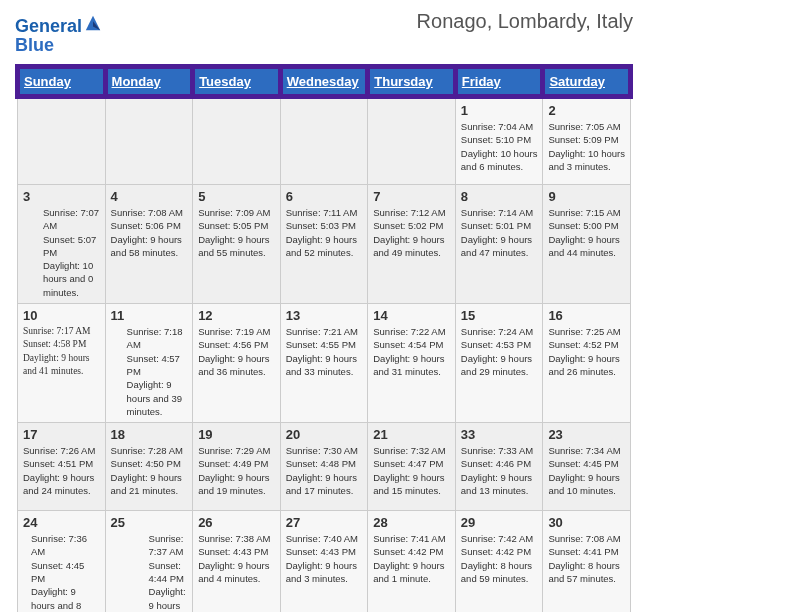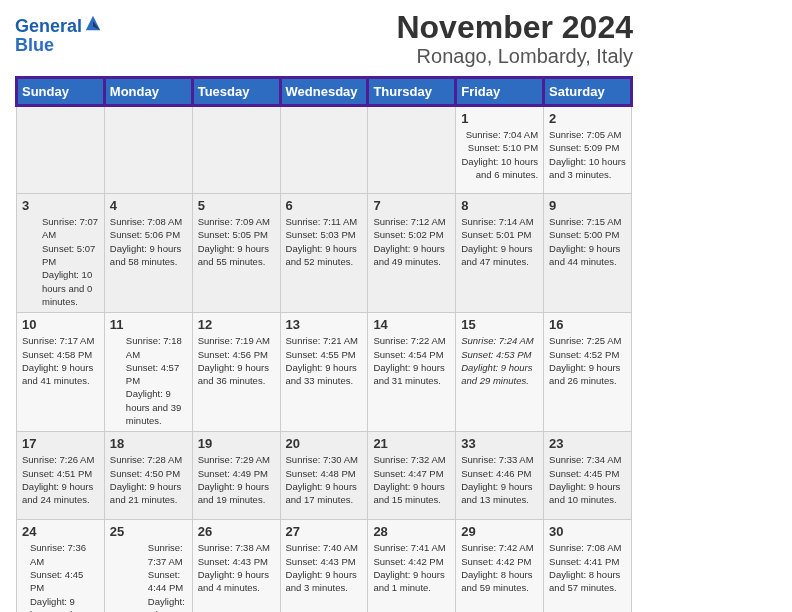--- a/index.html
+++ b/index.html
@@ -59,21 +59,22 @@
       border-collapse: collapse;
       table-layout: fixed;
     }
     .calendar thead th {
       background: #2d6cc0;
       color: #fff;
       font-size: 13px;
       font-weight: bold;
       padding: 5px 4px;
       text-align: left;
-      border: 3px solid #4c1d95;
+      border: 5px solid #4c1d95;
+      text-decoration: underline;
     }
     .calendar tbody td {
       border: 1px solid #ccc;
       vertical-align: top;
       padding: 4px 5px;
       font-size: 10px;
       color: #333;
       height: 88px;
       background: #fff;
     }
@@ -111,21 +112,20 @@
             <span>General</span><svg class="logo-icon" viewBox="0 0 20 20">
                 <polygon points="2,18 10,2 18,18" fill="#2d6cc0"></polygon>
                 <polygon points="10,8 18,18 10,14" fill="#1a3a7a"></polygon>
               </svg>
           </span>
         </div>
         <div style="font-size:18px;font-weight:bold;color:#2d6cc0;">Blue</div>
       </div>
     </div>
     <div class="title-area">
-      <div class="month-title">November 2024</div>
       <div class="location">Ronago, Lombardy, Italy</div>
     </div>
   </div>
 
   <table class="calendar">
     <thead>
       <tr id="weekday-header">
           <th>Sunday</th>
           <th>Monday</th>
           <th>Tuesday</th>
@@ -137,21 +137,21 @@
     </thead>
     <tbody id="calendar-body">
         <tr>
           <td class="empty"></td>
           <td class="empty"></td>
           <td class="empty"></td>
           <td class="empty"></td>
           <td class="empty"></td>
           <td>
             <span class="day-number">1</span>
-            <div class="day-info" style="white-space: pre-line; text-align: right;">Sunrise: 7:04 AM
+            <div class="day-info" style="white-space: pre-line;">Sunrise: 7:04 AM
 Sunset: 5:10 PM
 Daylight: 10 hours and 6 minutes.</div>
           </td>
           <td>
             <span class="day-number">2</span>
             <div class="day-info" style="white-space: pre-line;">Sunrise: 7:05 AM
 Sunset: 5:09 PM
 Daylight: 10 hours and 3 minutes.</div>
           </td>
         </tr>
@@ -195,21 +195,21 @@
           <td>
             <span class="day-number">9</span>
             <div class="day-info" style="white-space: pre-line;">Sunrise: 7:15 AM
 Sunset: 5:00 PM
 Daylight: 9 hours and 44 minutes.</div>
           </td>
         </tr>
         <tr>
           <td>
             <span class="day-number">10</span>
-            <div class="day-info" style="white-space: pre-line;">Sunrise: 7:17 AM
+            <div class="day-info" style="white-space: pre-line; font-family: Liberation Serif, serif;">Sunrise: 7:17 AM
 Sunset: 4:58 PM
 Daylight: 9 hours and 41 minutes.</div>
           </td>
           <td>
             <span class="day-number">11</span>
             <div class="day-info" style="white-space: pre-line; margin-left: 16px;">Sunrise: 7:18 AM
 Sunset: 4:57 PM
 Daylight: 9 hours and 39 minutes.</div>
           </td>
           <td>
@@ -225,21 +225,21 @@
 Daylight: 9 hours and 33 minutes.</div>
           </td>
           <td>
             <span class="day-number">14</span>
             <div class="day-info" style="white-space: pre-line;">Sunrise: 7:22 AM
 Sunset: 4:54 PM
 Daylight: 9 hours and 31 minutes.</div>
           </td>
           <td>
             <span class="day-number">15</span>
-            <div class="day-info" style="white-space: pre-line; font-style: italic;">Sunrise: 7:24 AM
+            <div class="day-info" style="white-space: pre-line;">Sunrise: 7:24 AM
 Sunset: 4:53 PM
 Daylight: 9 hours and 29 minutes.</div>
           </td>
           <td>
             <span class="day-number">16</span>
             <div class="day-info" style="white-space: pre-line;">Sunrise: 7:25 AM
 Sunset: 4:52 PM
 Daylight: 9 hours and 26 minutes.</div>
           </td>
         </tr>

